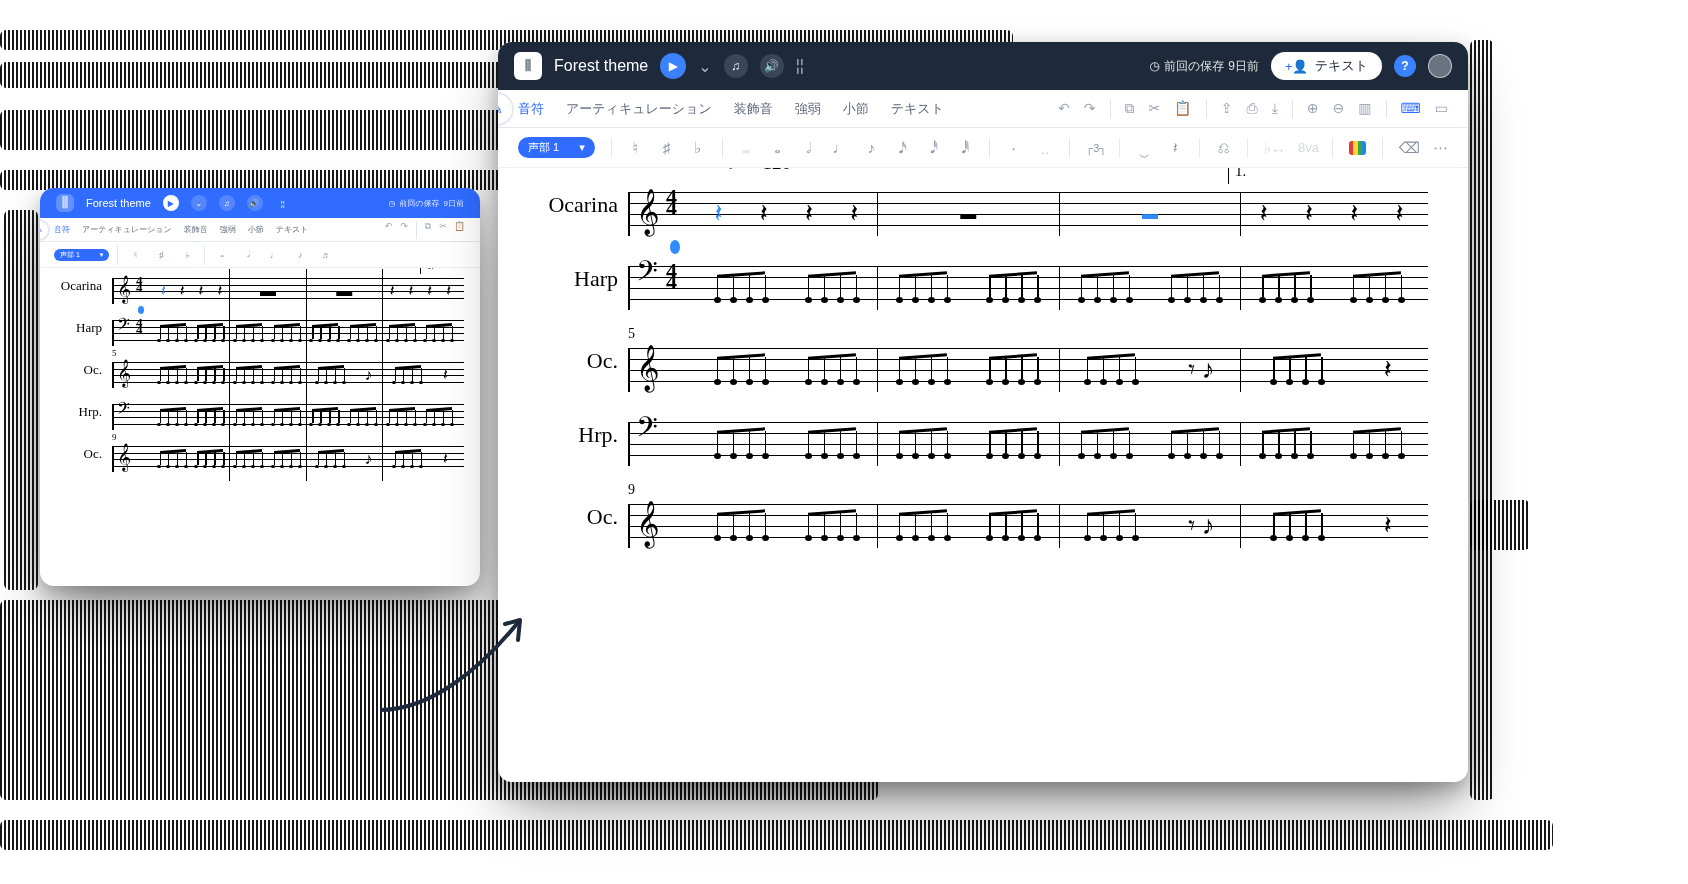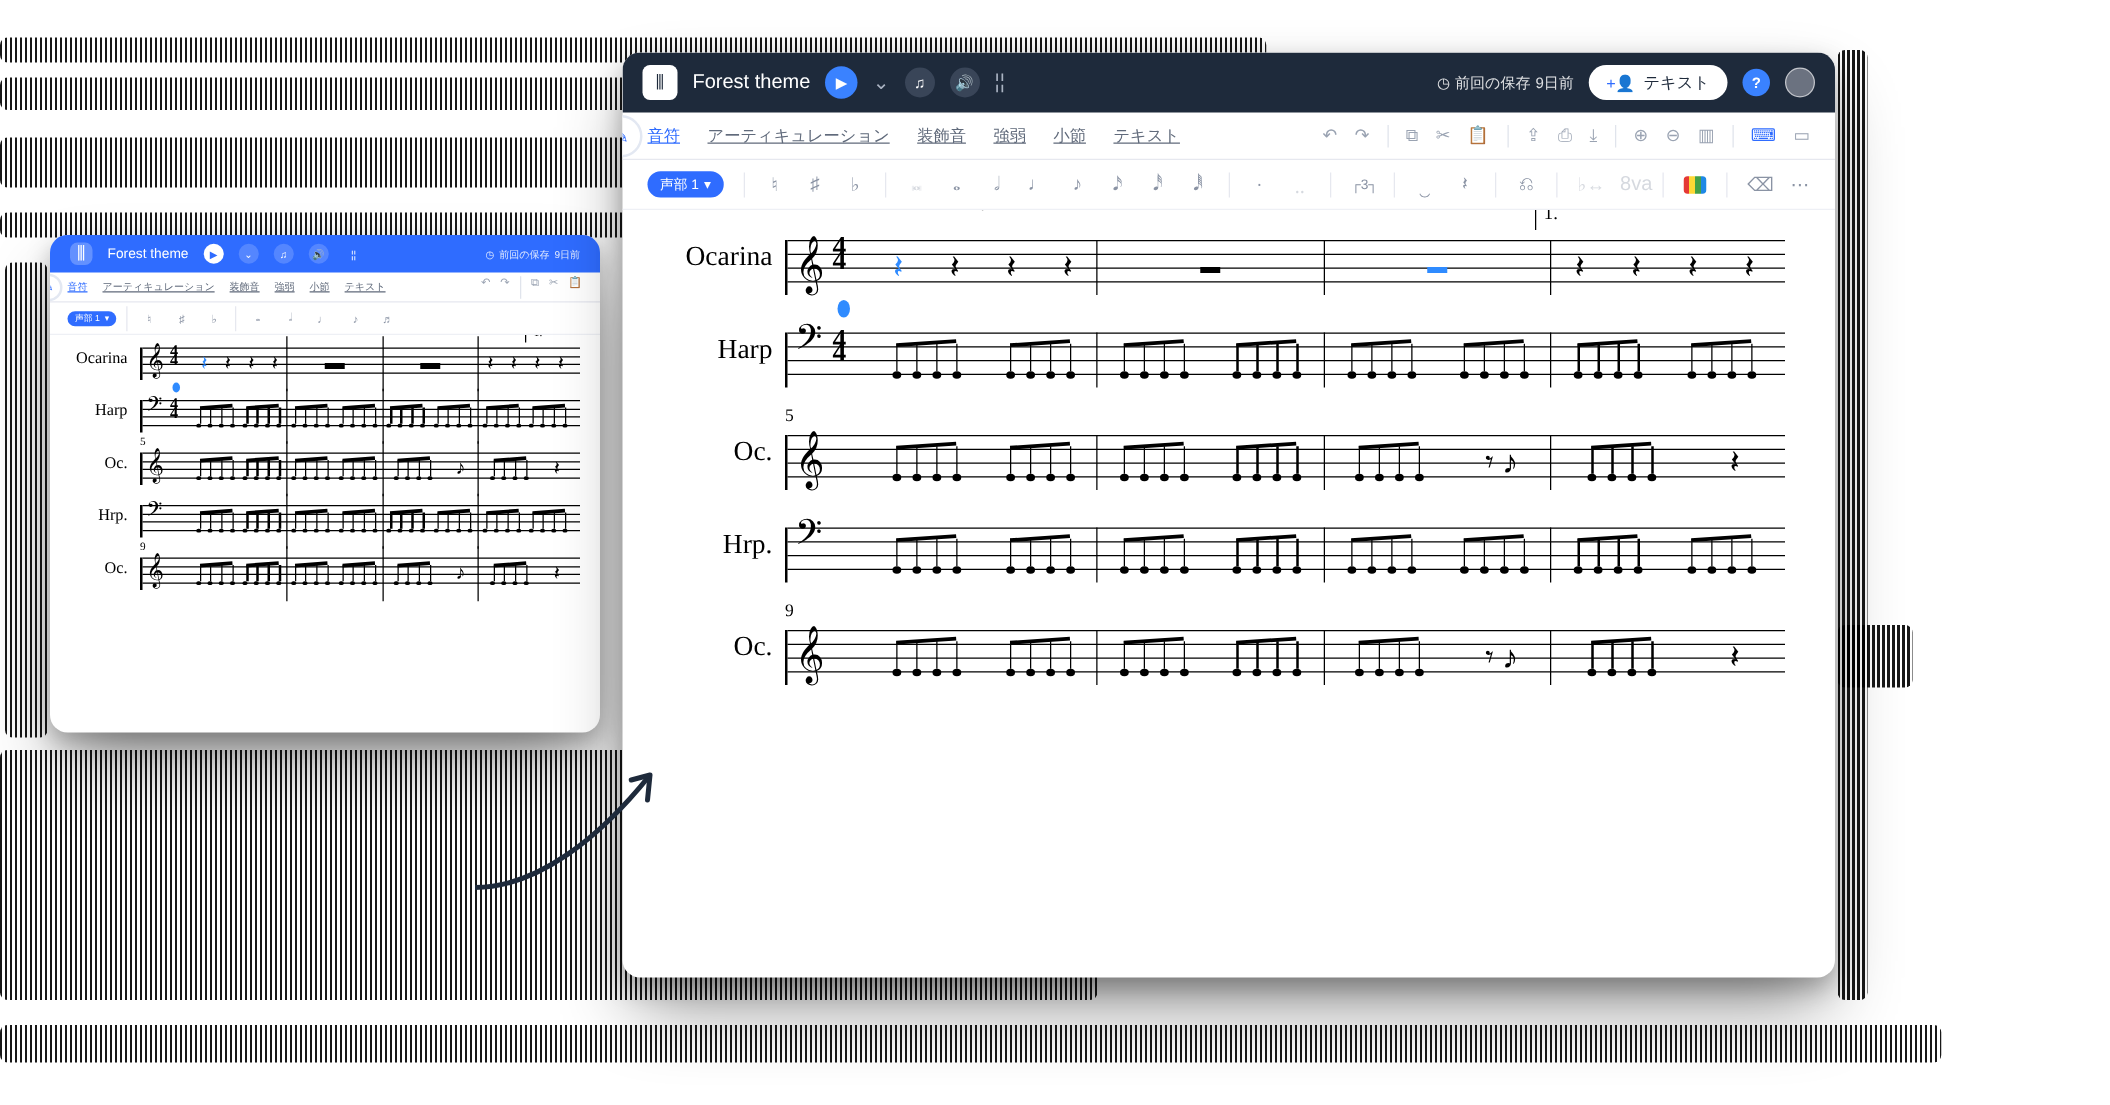--- a/index.html
+++ b/index.html
@@ -66,42 +66,42 @@
     border:1px solid rgba(255,255,255,.6);}
 
   
   .tabstrip {
     display:flex; align-items:center; gap:22px;
     padding: 0 20px; height:38px;
     border-bottom:1px solid #e6e8ef;
     font-size: 13px; color:#606a7b;
     position:relative;
   }
-  .tabstrip .tab { cursor:pointer; white-space:nowrap;text-decoration:underline; }
+  .tabstrip .tab { cursor:pointer; white-space:nowrap; }
   .tabstrip .tab.active { color:#2f6cff; font-weight:500; }
   .tabstrip .tool-icons { margin-left:auto; display:flex; gap:14px; color:#9aa3b2; font-size:14px; }
   .tabstrip .tool-icons .sep { width:1px; height:18px; background:#e0e4ec; }
   .pencil-fab {
     position:absolute; left:-18px; top:50%; transform:translateY(-50%);
     width:34px; height:34px; border-radius:50%;
     background:#fff; border:2px solid #e3e8f2;
     display:flex; align-items:center; justify-content:center;
     color:#2f6cff; font-size:14px;
   }
 
   
   .notebar {
     display:flex; align-items:center; gap:16px;
     padding: 0 20px; height:40px;
     border-bottom:1px solid #eef0f5;
     color:#8a93a4; font-size:15px;
   }
   .voice-chip {
     background:#2f6cff; color:#fff; border-radius:14px;
-    padding:3px 10px; font-size:11px; display:flex; align-items:center; gap:4px;
+    padding:3px 10px; font-size:11px; display:flex; align-items:center; gap:20px;
     white-space:nowrap;
   }
   .notebar .gsep { width:1px; height:20px; background:#e6e8ef; }
   .notebar .nicon { width:18px; text-align:center; }
   .notebar .colors {
     width:20px; height:14px;
     background: linear-gradient(90deg,#e53935 0 25%,#fdd835 0 50%,#43a047 0 75%,#1e88e5 0);
     border-radius:3px;
   }
 
@@ -792,21 +792,21 @@
     <span class="nicon" style="opacity:.35">‥</span>
     <div class="gsep"></div>
     <span class="nicon" style="font-size:11px">┌3┐</span>
     <div class="gsep"></div>
     <span class="nicon">‿</span>
     <span class="nicon">𝄽</span>
     <div class="gsep"></div>
     <span class="nicon">⎌</span>
     <div class="gsep"></div>
     <span class="nicon" style="opacity:.35">♭↔</span>
-    <span class="nicon" style="opacity:.35;font-size:16px">8va</span>
+    <span class="nicon" style="opacity:.35;font-size:13px">8va</span>
     <div class="gsep"></div>
     <span class="colors"></span>
     <div class="gsep"></div>
     <span class="nicon">⌫</span>
     <span class="nicon">⋯</span>
   </div>
 
   <div class="score">
 
     <div>

